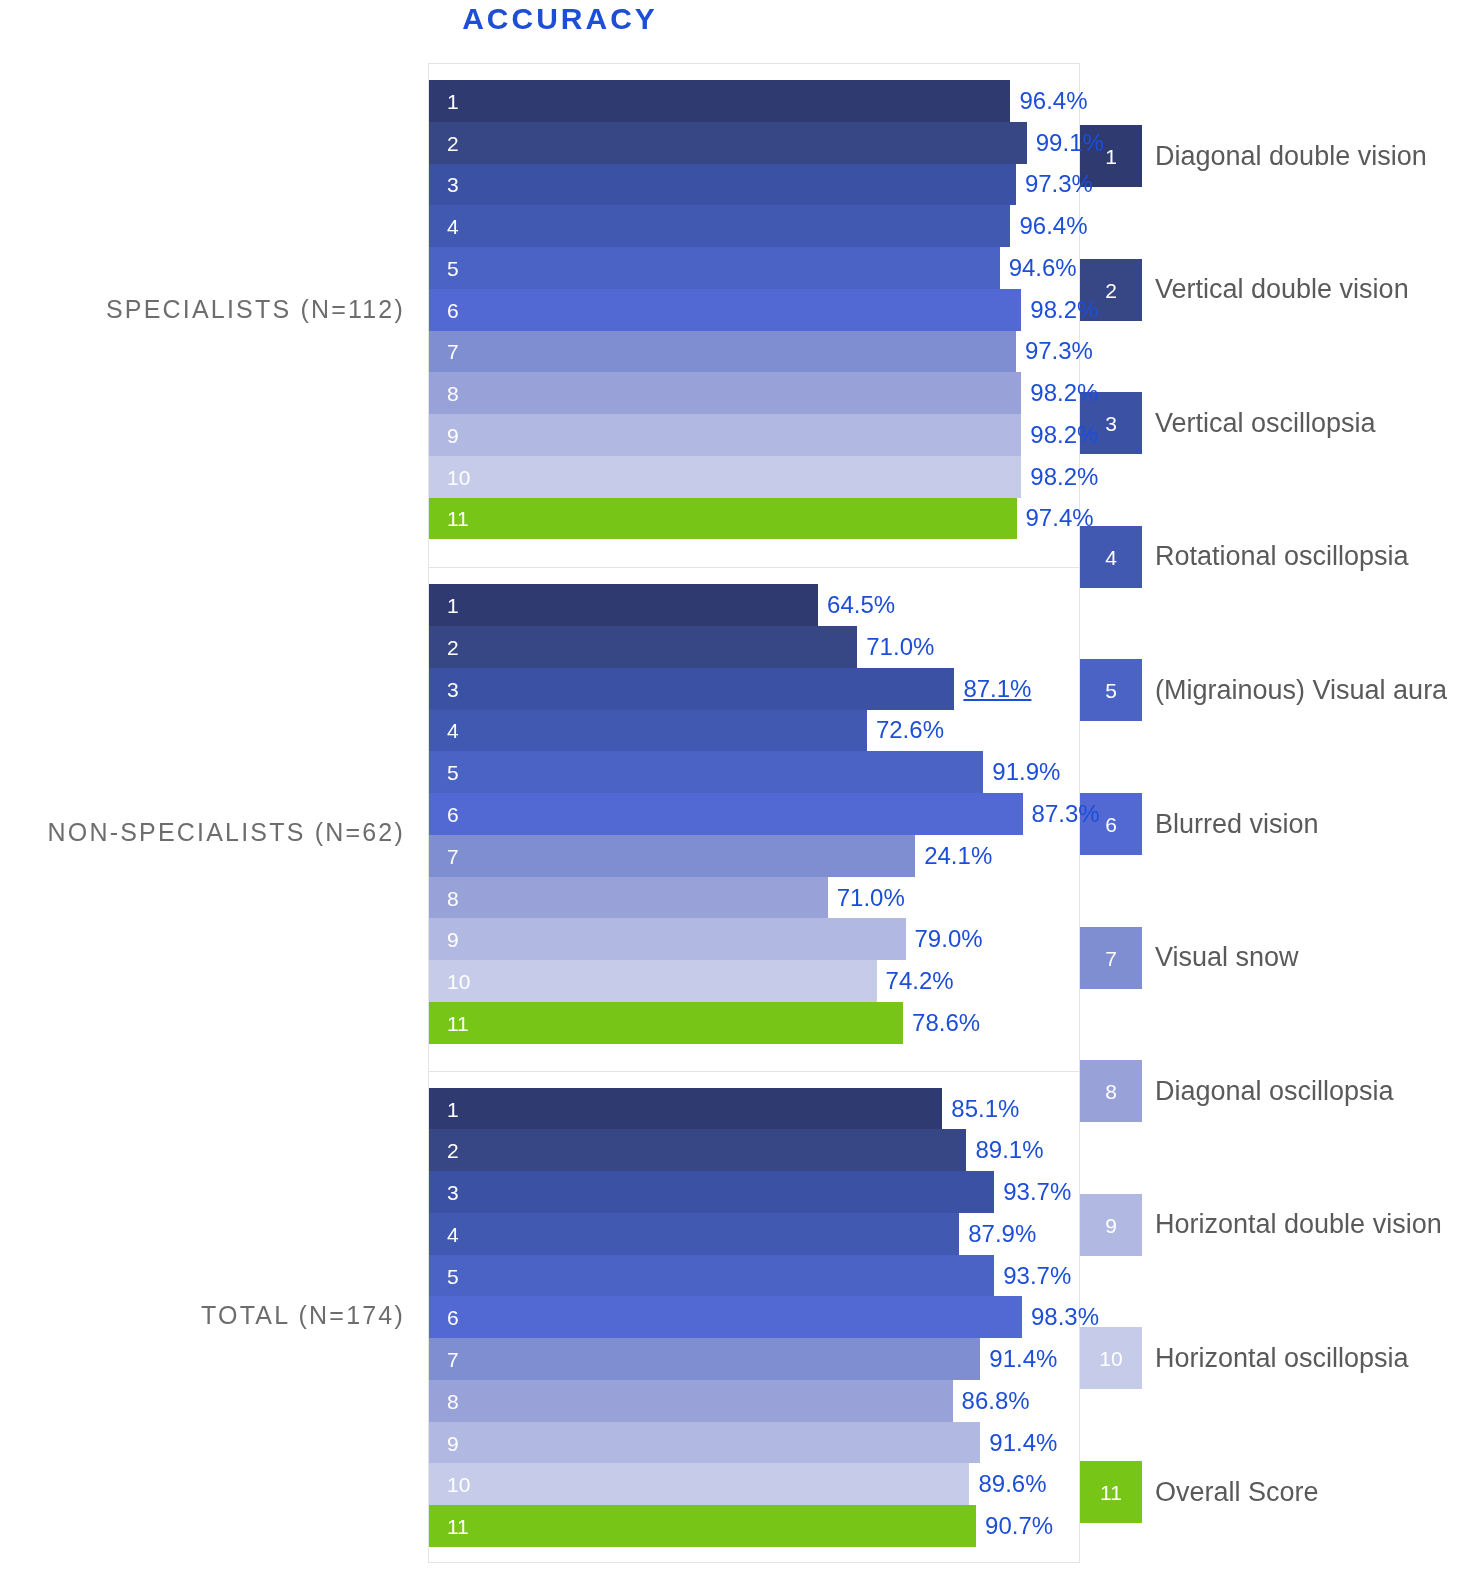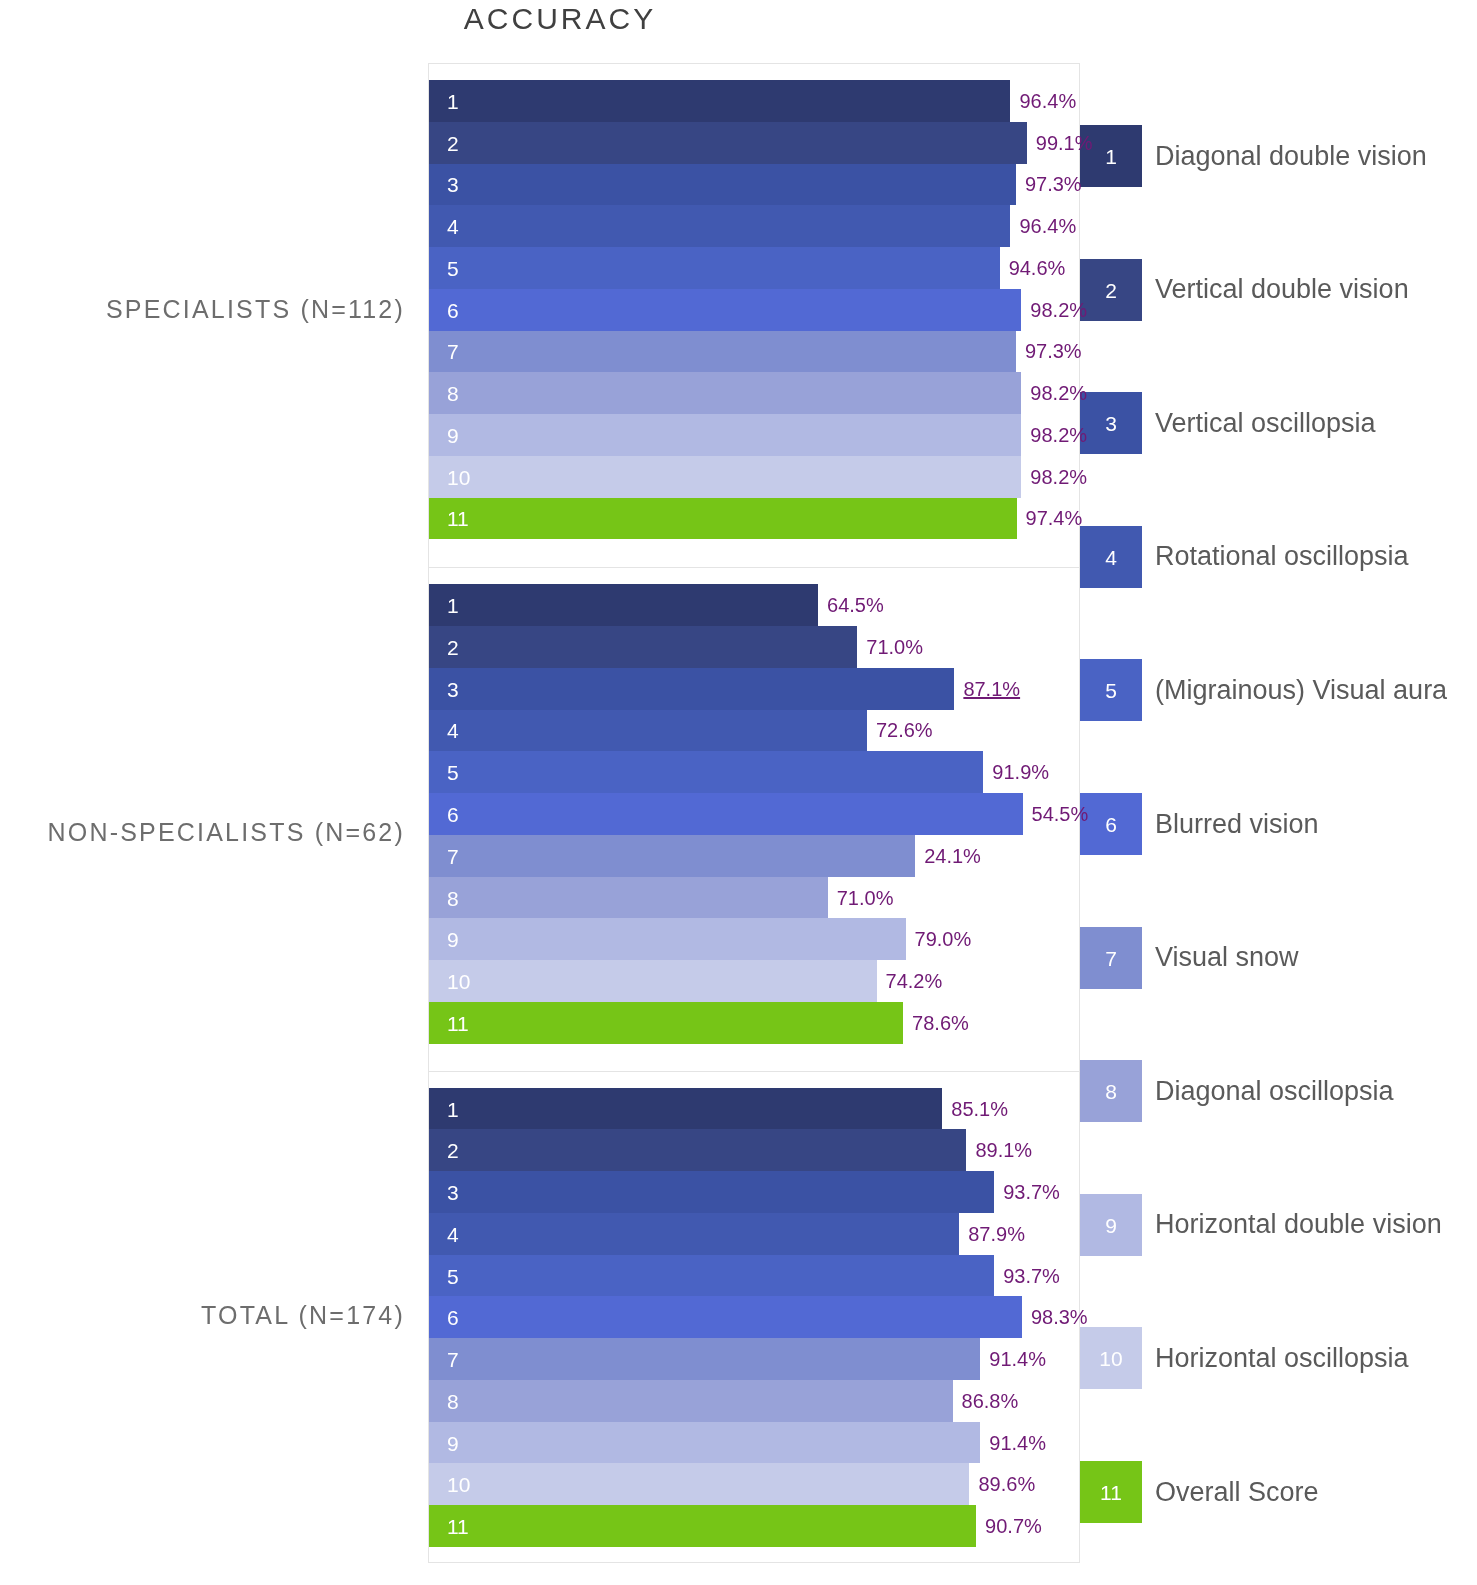--- a/index.html
+++ b/index.html
@@ -21,22 +21,22 @@
   }
 
   
   .chart-title {
     position: absolute;
     top: 2px;
     left: 0;
     width: 1120px;
     text-align: center;
     font-size: 30px;
-    font-weight: normal;
-    color: #404040;
+    font-weight: bold;
+    color: #1d4ed8;
     letter-spacing: 3px;
   }
 
   
   .plot-area {
     position: absolute;
     left: 428px;
     top: 63px;
     width: 652px;
     height: 1500px;
@@ -77,22 +77,22 @@
     font-size: 21px;
     color: #ffffff;
     line-height: 1;
     z-index: 3;
   }
 
   .bar-value {
     position: absolute;
     top: 50%;
     transform: translateY(-50%);
-    font-size: 20px;
-    color: #701a75;
+    font-size: 24px;
+    color: #1d4ed8;
     white-space: nowrap;
     line-height: 1;
     z-index: 3;
     text-align: right;
   }
 
   
   .cat-label {
     position: absolute;
     right: 1072px;
@@ -231,21 +231,21 @@
           <div class="bar-value" style="left: 446.923px;">72.6%</div>
         </div>
         <div class="bar-row" style="top: 183.03px; position: absolute; height: 41.7576px;">
           <div class="bar" style="width: 554.341px; background: rgb(74, 99, 196);"></div>
           <div class="bar-num">5</div>
           <div class="bar-value" style="left: 563.341px;">91.9%</div>
         </div>
         <div class="bar-row" style="top: 224.788px; position: absolute; height: 41.7576px;">
           <div class="bar" style="width: 593.549px; background: rgb(82, 105, 212);"></div>
           <div class="bar-num">6</div>
-          <div class="bar-value" style="left: 602.549px;">54.5%</div>
+          <div class="bar-value" style="left: 602.549px;">87.3%</div>
         </div>
         <div class="bar-row" style="top: 266.545px; position: absolute; height: 41.7576px;">
           <div class="bar" style="width: 486.179px; background: rgb(127, 142, 208);"></div>
           <div class="bar-num">7</div>
           <div class="bar-value" style="left: 495.179px;">24.1%</div>
         </div>
         <div class="bar-row" style="top: 308.303px; position: absolute; height: 41.7576px;">
           <div class="bar" style="width: 398.715px; background: rgb(152, 162, 216);"></div>
           <div class="bar-num">8</div>
           <div class="bar-value" style="left: 407.715px;">71.0%</div>

